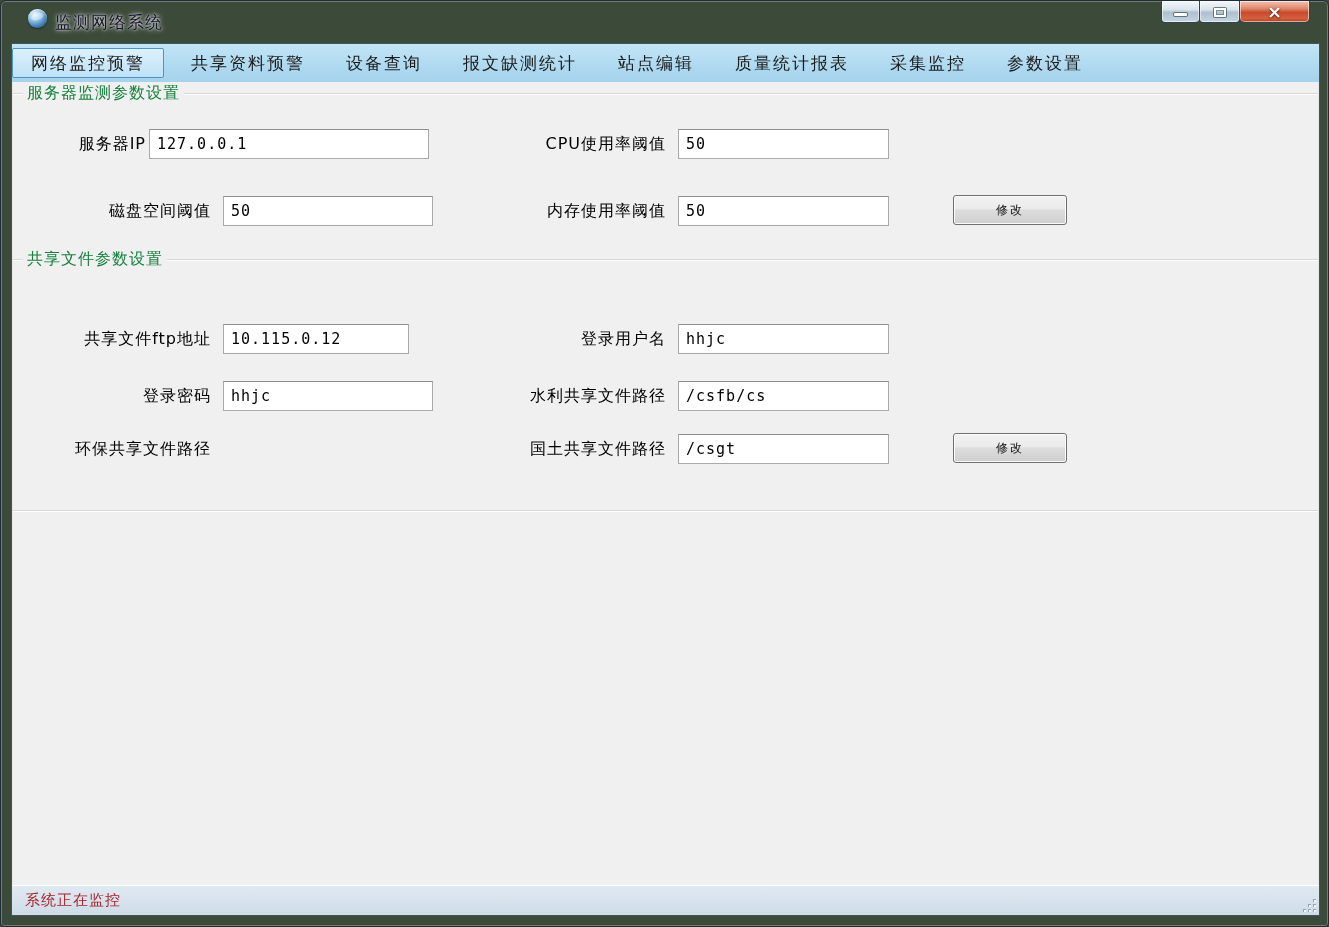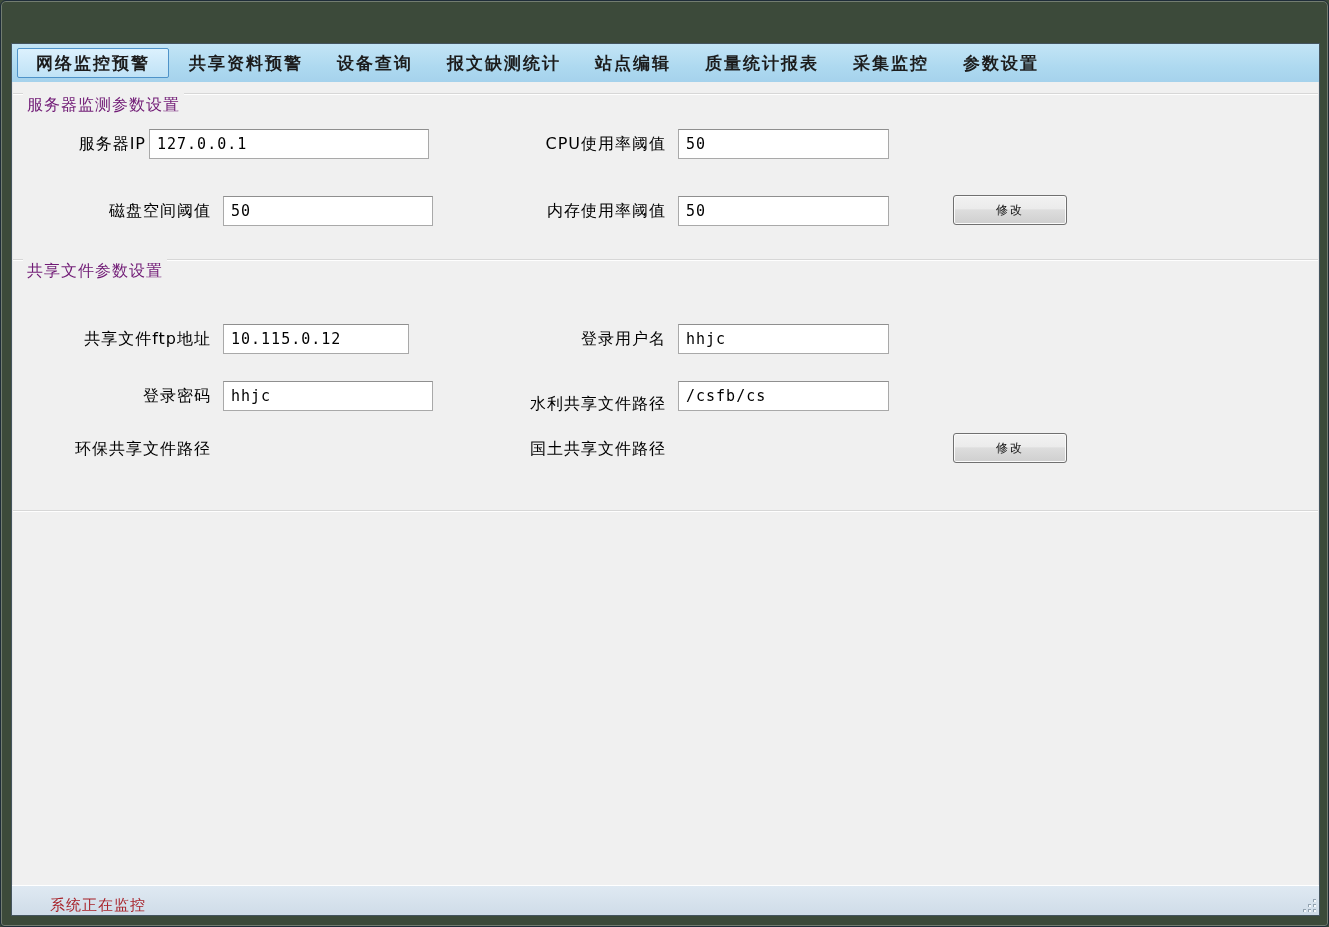--- a/index.html
+++ b/index.html
@@ -51,67 +51,81 @@
     text-shadow:0 1px 2px rgba(90,20,5,.9),0 0 1px rgba(90,20,5,.9);}
 
   
   .client{
     position:absolute;left:10px;top:42px;width:1309px;height:873px;
     border:1px solid #44545e;background:#f0f0f0;display:flex;flex-direction:column;
   }
 
   
   .tabstrip{
-    height:38px;flex:0 0 38px;display:flex;align-items:center;gap:6px;padding-left:5px;
+    height:38px;flex:0 0 38px;display:flex;align-items:center;gap:13px;
     background:linear-gradient(180deg,#c3e5f6 0%,#aed9f0 60%,#a5d2ec 100%);
-    font-weight:bold;
   }
   .tab{font-size:17px;color:#1c1c1c;letter-spacing:2px;padding:0 14px;height:30px;
     display:flex;align-items:center;justify-content:center;cursor:default;white-space:nowrap;}
   .tab.selected{
     width:152px;padding:0;border:1px solid #4f93c9;border-radius:2px;
     background:linear-gradient(180deg,#dcf1fd 0%,#bfe2f6 100%);
   }
 
   
   .content{position:relative;flex:1 1 auto;background:#f0f0f0;
     border-left:1px solid #e6e6e6;border-right:1px solid #e6e6e6;overflow:hidden;}
 
   .group-line{position:absolute;left:0;right:0;height:2px;
     border-top:1px solid #d7d7d7;background:rgba(255,255,255,.9);}
-  .group-title{position:absolute;font-size:16px;color:#701a75;background:#f0f0f0;
-    padding:12px 4px;z-index:2;letter-spacing:1px;white-space:nowrap;}
+  .group-title{position:absolute;font-size:16px;color:#15803d;background:#f0f0f0;
+    padding:0 4px;z-index:2;letter-spacing:1px;white-space:nowrap;}
 
   .flabel{position:absolute;font-size:16px;color:#000;text-align:right;letter-spacing:1px;white-space:nowrap;}
   .finput{
     position:absolute;height:30px;border:1px solid #a9a9a9;border-top-color:#8f8f8f;
     background:#fff;font-family:"DejaVu Sans Mono",monospace;font-size:15px;color:#000;
     padding:0 0 0 7px;letter-spacing:1px;outline:none;
   }
   .btn{
     position:absolute;width:114px;height:30px;border:1px solid #707070;border-radius:3px;
     background:linear-gradient(180deg,#f2f2f2 0%,#ebebeb 45%,#dddddd 50%,#cfcfcf 100%);
     box-shadow:inset 0 0 0 1px #fbfbfb;
     font-family:"DejaVu Sans",sans-serif;font-size:12px;color:#111;letter-spacing:2px;cursor:default;
   }
 
   
   .statusbar{
     height:30px;flex:0 0 30px;position:relative;border-top:1px solid #fff;
     background:linear-gradient(180deg,#dfe9f2 0%,#cfdce8 100%);
-    display:flex;align-items:flex-end;padding-left:25px;
+    display:flex;align-items:center;
   }
   .status-text{font-size:15px;margin-left:13px;letter-spacing:1px;color:#a8232a;}
   .grip{position:absolute;right:2px;bottom:2px;width:16px;height:16px;}
 </style>
 </head>
 <body>
 
 <div class="frame">
 
+  <div class="titlebar">
+    <span class="appicon"></span>
+    <span class="wtitle">监测网络系统</span>
+    <div class="winbtns">
+      <div class="wbtn min">
+        <span class="glyph-min"></span>
+      </div>
+      <div class="wbtn max">
+        <span class="glyph-max"></span>
+      </div>
+      <div class="wbtn close">
+        <span class="glyph-x">×</span>
+      </div>
+    </div>
+  </div>
 
   <div class="client">
 
     <div class="tabstrip">
       <div class="tab selected">
           <span>网络监控预警</span>
         </div>
       <div class="tab">
           <span>共享资料预警</span>
         </div>
@@ -159,26 +173,27 @@
 
       <label class="flabel" style="left:18px;top:247px;width:180px;">共享文件ftp地址</label>
       <input class="finput" style="left: 210px; top: 242px; width: 186px;" value="10.115.0.12">
 
       <label class="flabel" style="left:480px;top:247px;width:173px;">登录用户名</label>
       <input class="finput" style="left: 665px; top: 242px; width: 211px;" value="hhjc">
 
       <label class="flabel" style="left:18px;top:304px;width:180px;">登录密码</label>
       <input class="finput" style="left: 210px; top: 299px; width: 210px;" value="hhjc">
 
-      <label class="flabel" style="left:480px;top:304px;width:173px;margin-top:8px;">水利共享文件路径</label>
+      <label class="flabel" style="left:480px;top:304px;width:173px;">水利共享文件路径</label>
       <input class="finput" style="left: 665px; top: 299px; width: 211px;" value="/csfb/cs">
 
       <label class="flabel" style="left:18px;top:357px;width:180px;">环保共享文件路径</label>
 
       <label class="flabel" style="left:480px;top:357px;width:173px;">国土共享文件路径</label>
+      <input class="finput" style="left: 665px; top: 352px; width: 211px;" value="/csgt">
 
       <button class="btn" style="left:940px;top:351px;">修改</button>
 
       <div class="group-line" style="top:428px;"></div>
     </div>
 
     <div class="statusbar">
       <span class="status-text">系统正在监控</span>
       <svg class="grip" viewBox="0 0 16 16" width="16" height="16">
         <rect x="12" y="12" width="3" height="3" fill="#93a3b0"></rect>

